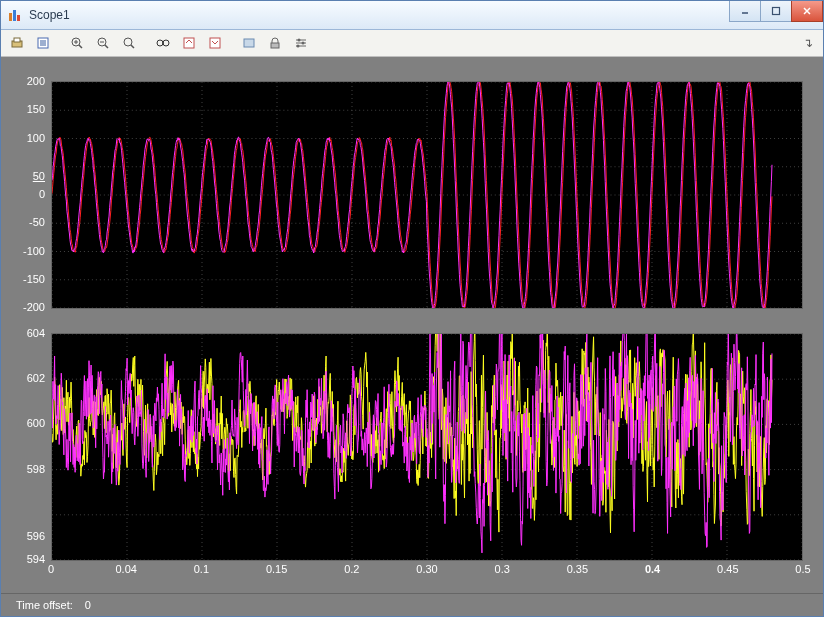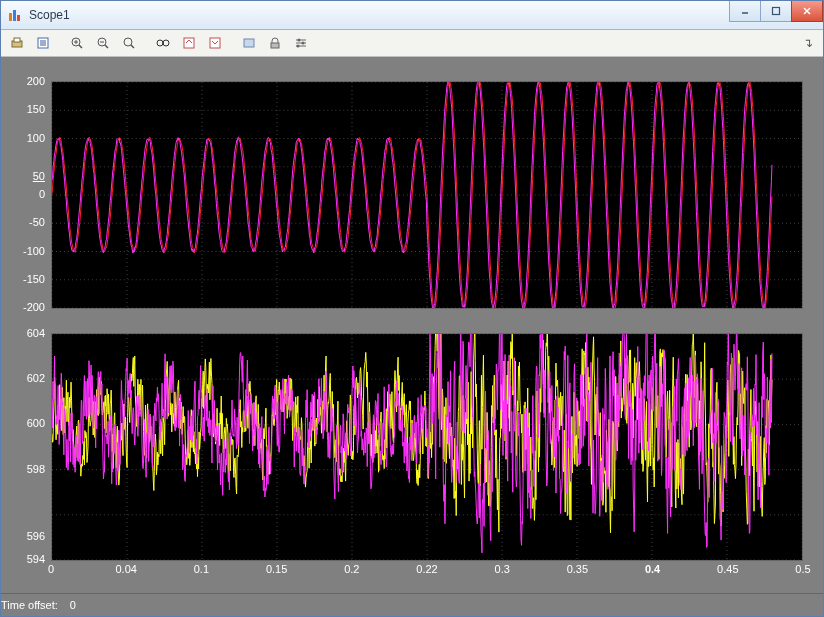--- a/index.html
+++ b/index.html
@@ -101,21 +101,21 @@
   .y-labels-top, .y-labels-bot { position: absolute; left: 0; width: 48px; }
   .y-labels-top { top: 24px; height: 226px; }
   .y-labels-bot { top: 276px; height: 226px; }
   .status {
     height: 22px;
     background: #808080;
     color: #fff;
     font-size: 11px;
     display: flex;
     align-items: center;
-    padding-left: 0;
+    padding-left: 15px;
     border-top: 1px solid #666;
   }
   svg.plot { width: 100%; height: 100%; display: block; }
   .grid-line { stroke: #404040; stroke-width: 1; stroke-dasharray: 1 3; }
   .trace-red { stroke: #ff2020; stroke-width: 1; fill: none; }
   .trace-mag { stroke: #ff30ff; stroke-width: 1; fill: none; }
   .trace-yel { stroke: #ffff20; stroke-width: 1; fill: none; }
 </style>
 </head>
 <body>
@@ -304,21 +304,21 @@
           <path d="M0.0 64.9 L0.5 94.1 L1.0 47.3 L1.5 65.2 L2.1 46.5 L2.6 22.0 L3.1 66.6 L3.6 50.7 L4.1 89.9 L4.6 81.7 L5.2 84.6 L5.7 70.7 L6.2 51.6 L6.7 87.0 L7.2 110.5 L7.7 97.5 L8.3 95.2 L8.8 61.5 L9.3 39.2 L9.8 50.7 L10.3 71.2 L10.8 68.0 L11.3 99.1 L11.9 120.9 L12.4 74.7 L12.9 81.6 L13.4 94.1 L13.9 105.2 L14.4 133.5 L15.0 105.4 L15.5 123.9 L16.0 136.2 L16.5 130.2 L17.0 88.0 L17.5 106.7 L18.0 79.0 L18.6 127.8 L19.1 87.5 L19.6 85.2 L20.1 78.8 L20.6 98.2 L21.1 130.5 L21.7 110.6 L22.2 133.4 L22.7 113.2 L23.2 138.3 L23.7 117.4 L24.2 101.8 L24.8 101.0 L25.3 126.8 L25.8 109.7 L26.3 116.2 L26.8 127.8 L27.3 89.2 L27.8 128.9 L28.4 130.9 L28.9 86.9 L29.4 66.2 L29.9 67.1 L30.4 105.7 L30.9 109.7 L31.5 77.2 L32.0 54.8 L32.5 41.5 L33.0 82.0 L33.5 70.9 L34.0 47.1 L34.5 85.2 L35.1 57.5 L35.6 44.7 L36.1 82.6 L36.6 53.1 L37.1 26.7 L37.6 41.2 L38.2 80.3 L38.7 46.2 L39.2 31.0 L39.7 79.2 L40.2 41.3 L40.7 58.6 L41.3 94.0 L41.8 77.2 L42.3 61.2 L42.8 61.2 L43.3 89.7 L43.8 113.8 L44.3 62.7 L44.9 94.9 L45.4 56.9 L45.9 51.2 L46.4 37.7 L46.9 39.9 L47.4 79.7 L48.0 57.4 L48.5 40.7 L49.0 37.4 L49.5 63.7 L50.0 50.0 L50.5 98.8 L51.1 123.4 L51.6 145.0 L52.1 137.7 L52.6 138.1 L53.1 103.0 L53.6 72.4 L54.1 102.9 L54.7 101.2 L55.2 110.0 L55.7 102.8 L56.2 87.3 L56.7 123.2 L57.2 108.2 L57.8 85.6 L58.3 96.1 L58.8 81.1 L59.3 115.7 L59.8 149.7 L60.3 128.8 L60.8 137.9 L61.4 93.9 L61.9 117.5 L62.4 119.4 L62.9 90.5 L63.4 107.4 L63.9 133.8 L64.5 151.1 L65.0 145.5 L65.5 108.4 L66.0 137.2 L66.5 126.8 L67.0 96.1 L67.6 118.5 L68.1 130.5 L68.6 111.3 L69.1 74.4 L69.6 46.6 L70.1 65.0 L70.6 66.1 L71.2 89.1 L71.7 115.4 L72.2 82.5 L72.7 83.6 L73.2 68.5 L73.7 57.4 L74.3 34.7 L74.8 37.0 L75.3 24.2 L75.8 71.0 L76.3 62.9 L76.8 46.5 L77.3 59.5 L77.9 44.0 L78.4 39.4 L78.9 63.7 L79.4 56.0 L79.9 85.0 L80.4 99.7 L81.0 78.8 L81.5 73.7 L82.0 78.4 L82.5 103.7 L83.0 110.9 L83.5 98.1 L84.1 86.3 L84.6 73.4 L85.1 61.9 L85.6 83.4 L86.1 102.3 L86.6 88.0 L87.1 61.0 L87.7 80.5 L88.2 82.6 L88.7 77.6 L89.2 80.3 L89.7 56.4 L90.2 109.9 L90.8 129.3 L91.3 134.6 L91.8 128.0 L92.3 112.3 L92.8 85.3 L93.3 114.3 L93.8 129.6 L94.4 143.4 L94.9 99.3 L95.4 99.3 L95.9 95.4 L96.4 75.6 L96.9 127.5 L97.5 110.0 L98.0 106.9 L98.5 80.8 L99.0 84.7 L99.5 108.0 L100.0 92.3 L100.6 133.2 L101.1 112.3 L101.6 81.7 L102.1 113.1 L102.6 82.2 L103.1 69.2 L103.6 76.0 L104.2 86.9 L104.7 63.9 L105.2 67.7 L105.7 53.1 L106.2 66.4 L106.7 59.8 L107.3 75.6 L107.8 99.9 L108.3 105.8 L108.8 85.4 L109.3 97.7 L109.8 70.7 L110.4 49.2 L110.9 82.2 L111.4 77.2 L111.9 75.0 L112.4 84.2 L112.9 43.7 L113.4 19.8 L114.0 65.5 L114.5 59.7 L115.0 42.8 L115.5 85.1 L116.0 59.0 L116.5 79.0 L117.1 78.0 L117.6 46.5 L118.1 32.2 L118.6 32.1 L119.1 56.2 L119.6 31.5 L120.1 58.8 L120.7 50.5 L121.2 27.1 L121.7 32.1 L122.2 70.5 L122.7 81.9 L123.2 96.6 L123.8 96.7 L124.3 86.5 L124.8 93.4 L125.3 82.2 L125.8 55.6 L126.3 70.9 L126.9 94.0 L127.4 66.4 L127.9 112.1 L128.4 79.0 L128.9 60.4 L129.4 85.8 L129.9 75.0 L130.5 98.8 L131.0 135.9 L131.5 132.0 L132.0 110.4 L132.5 124.3 L133.0 144.9 L133.6 147.5 L134.1 120.4 L134.6 122.7 L135.1 116.4 L135.6 113.1 L136.1 99.9 L136.6 76.5 L137.2 106.1 L137.7 119.2 L138.2 92.1 L138.7 105.9 L139.2 85.6 L139.7 81.8 L140.3 108.3 L140.8 107.2 L141.3 76.4 L141.8 101.4 L142.3 78.8 L142.8 58.7 L143.4 47.1 L143.9 89.9 L144.4 118.8 L144.9 105.1 L145.4 130.1 L145.9 82.8 L146.4 81.5 L147.0 63.8 L147.5 56.3 L148.0 75.2 L148.5 55.9 L149.0 31.6 L149.5 53.0 L150.1 59.2 L150.6 93.0 L151.1 102.2 L151.6 92.9 L152.1 83.1 L152.6 107.2 L153.2 64.6 L153.7 61.3 L154.2 71.9 L154.7 86.6 L155.2 60.4 L155.7 54.8 L156.2 92.6 L156.8 84.4 L157.3 98.8 L157.8 76.9 L158.3 101.4 L158.8 87.5 L159.3 85.8 L159.9 107.4 L160.4 129.0 L160.9 79.9 L161.4 51.7 L161.9 96.4 L162.4 99.5 L162.9 66.6 L163.5 102.9 L164.0 107.9 L164.5 102.6 L165.0 92.2 L165.5 114.7 L166.0 135.8 L166.6 91.5 L167.1 105.6 L167.6 129.0 L168.1 120.7 L168.6 132.0 L169.1 151.0 L169.7 119.0 L170.2 131.1 L170.7 138.3 L171.2 161.3 L171.7 115.3 L172.2 137.9 L172.7 105.5 L173.3 116.4 L173.8 138.5 L174.3 124.9 L174.8 131.1 L175.3 109.2 L175.8 104.1 L176.4 136.6 L176.9 147.8 L177.4 137.4 L177.9 156.0 L178.4 98.8 L178.9 110.6 L179.4 97.5 L180.0 91.6 L180.5 66.0 L181.0 94.7 L181.5 101.6 L182.0 100.3 L182.5 102.5 L183.1 74.9 L183.6 85.6 L184.1 91.3 L184.6 105.7 L185.1 114.6 L185.6 83.3 L186.2 107.8 L186.7 110.9 L187.2 77.3 L187.7 51.8 L188.2 29.6 L188.7 19.7 L189.2 18.5 L189.8 25.4 L190.3 36.4 L190.8 48.2 L191.3 22.0 L191.8 56.4 L192.3 73.0 L192.9 92.3 L193.4 90.8 L193.9 70.0 L194.4 55.4 L194.9 80.7 L195.4 47.2 L195.9 26.0 L196.5 60.1 L197.0 63.9 L197.5 77.0 L198.0 109.6 L198.5 65.7 L199.0 79.8 L199.6 59.6 L200.1 69.3 L200.6 84.0 L201.1 117.0 L201.6 89.8 L202.1 68.6 L202.7 102.0 L203.2 68.4 L203.7 111.5 L204.2 97.6 L204.7 91.5 L205.2 91.5 L205.7 77.7 L206.3 115.4 L206.8 94.8 L207.3 130.2 L207.8 89.6 L208.3 134.1 L208.8 93.6 L209.4 105.1 L209.9 91.1 L210.4 82.6 L210.9 126.4 L211.4 126.0 L211.9 156.4 L212.5 156.9 L213.0 142.2 L213.5 163.1 L214.0 153.8 L214.5 156.7 L215.0 153.0 L215.5 115.8 L216.1 140.0 L216.6 150.4 L217.1 97.0 L217.6 92.9 L218.1 127.1 L218.6 122.8 L219.2 139.8 L219.7 122.5 L220.2 116.3 L220.7 70.5 L221.2 61.9 L221.7 77.4 L222.2 64.9 L222.8 85.0 L223.3 54.0 L223.8 50.9 L224.3 53.8 L224.8 80.6 L225.3 88.3 L225.9 111.6 L226.4 68.0 L226.9 99.1 L227.4 117.0 L227.9 118.3 L228.4 110.7 L229.0 56.0 L229.5 55.8 L230.0 67.0 L230.5 77.7 L231.0 72.6 L231.5 44.7 L232.0 56.1 L232.6 70.4 L233.1 99.8 L233.6 62.5 L234.1 59.2 L234.6 69.6 L235.1 47.8 L235.7 52.6 L236.2 71.5 L236.7 47.5 L237.2 41.0 L237.7 71.1 L238.2 83.1 L238.7 76.4 L239.3 67.9 L239.8 55.4 L240.3 75.3 L240.8 56.2 L241.3 71.4 L241.8 67.1 L242.4 92.7 L242.9 133.0 L243.4 93.4 L243.9 101.4 L244.4 99.6 L244.9 117.3 L245.5 102.5 L246.0 92.5 L246.5 106.8 L247.0 118.9 L247.5 95.1 L248.0 93.2 L248.5 138.8 L249.1 141.5 L249.6 136.0 L250.1 96.1 L250.6 96.9 L251.1 131.9 L251.6 114.2 L252.2 139.2 L252.7 150.0 L253.2 132.3 L253.7 136.6 L254.2 88.8 L254.7 66.0 L255.3 83.4 L255.8 55.7 L256.3 84.4 L256.8 113.4 L257.3 95.4 L257.8 114.0 L258.3 87.9 L258.9 102.7 L259.4 68.0 L259.9 69.4 L260.4 83.4 L260.9 60.0 L261.4 91.6 L262.0 96.7 L262.5 93.7 L263.0 58.2 L263.5 60.8 L264.0 95.4 L264.5 108.6 L265.0 93.2 L265.6 100.8 L266.1 94.2 L266.6 83.1 L267.1 89.5 L267.6 44.6 L268.1 87.5 L268.7 64.0 L269.2 71.3 L269.7 69.0 L270.2 44.2 L270.7 86.5 L271.2 89.6 L271.8 104.7 L272.3 102.3 L272.8 57.1 L273.3 96.2 L273.8 76.8 L274.3 58.5 L274.8 37.2 L275.4 60.7 L275.9 92.6 L276.4 106.7 L276.9 123.3 L277.4 98.6 L277.9 102.8 L278.5 124.4 L279.0 109.4 L279.5 84.1 L280.0 66.8 L280.5 97.4 L281.0 75.8 L281.5 74.5 L282.1 101.6 L282.6 139.7 L283.1 152.5 L283.6 165.1 L284.1 131.3 L284.6 122.3 L285.2 91.3 L285.7 122.1 L286.2 133.7 L286.7 142.1 L287.2 157.7 L287.7 112.9 L288.3 108.8 L288.8 94.2 L289.3 91.2 L289.8 119.0 L290.3 112.0 L290.8 138.9 L291.3 112.7 L291.9 79.8 L292.4 85.3 L292.9 106.5 L293.4 117.0 L293.9 106.4 L294.4 98.8 L295.0 124.4 L295.5 118.9 L296.0 84.5 L296.5 70.3 L297.0 76.5 L297.5 79.0 L298.0 73.7 L298.6 85.6 L299.1 112.0 L299.6 122.0 L300.1 110.3 L300.6 65.3 L301.1 51.8 L301.7 32.0 L302.2 53.7 L302.7 36.6 L303.2 56.3 L303.7 91.8 L304.2 55.4 L304.8 73.3 L305.3 90.0 L305.8 99.7 L306.3 118.8 L306.8 108.7 L307.3 104.0 L307.8 58.1 L308.4 44.9 L308.9 52.2 L309.4 62.1 L309.9 102.4 L310.4 96.9 L310.9 116.1 L311.5 104.9 L312.0 111.8 L312.5 121.3 L313.0 108.1 L313.5 98.6 L314.0 119.1 L314.6 105.5 L315.1 93.9 L315.6 100.4 L316.1 132.6 L316.6 88.1 L317.1 100.3 L317.6 109.8 L318.2 77.9 L318.7 87.8 L319.2 130.1 L319.7 154.8 L320.2 153.7 L320.7 144.8 L321.3 123.6 L321.8 92.0 L322.3 80.8 L322.8 124.0 L323.3 89.5 L323.8 81.7 L324.3 66.6 L324.9 68.1 L325.4 75.4 L325.9 91.6 L326.4 76.0 L326.9 59.5 L327.4 99.2 L328.0 98.9 L328.5 136.5 L329.0 116.7 L329.5 123.1 L330.0 130.6 L330.5 88.5 L331.1 89.0 L331.6 119.6 L332.1 98.0 L332.6 83.3 L333.1 52.8 L333.6 88.5 L334.1 115.6 L334.7 115.4 L335.2 133.1 L335.7 127.9 L336.2 107.5 L336.7 93.0 L337.2 84.5 L337.8 50.3 L338.3 90.3 L338.8 93.4 L339.3 113.5 L339.8 119.8 L340.3 122.8 L340.8 111.6 L341.4 120.3 L341.9 110.1 L342.4 120.3 L342.9 104.4 L343.4 102.9 L343.9 67.2 L344.5 72.9 L345.0 72.6 L345.5 46.9 L346.0 48.6 L346.5 72.2 L347.0 59.3 L347.6 72.2 L348.1 95.1 L348.6 71.7 L349.1 96.4 L349.6 85.9 L350.1 94.0 L350.6 97.4 L351.2 72.2 L351.7 112.2 L352.2 108.1 L352.7 112.2 L353.2 129.1 L353.7 100.6 L354.3 92.0 L354.8 122.4 L355.3 103.3 L355.8 137.0 L356.3 132.0 L356.8 108.7 L357.4 144.5 L357.9 141.7 L358.4 148.5 L358.9 102.7 L359.4 116.1 L359.9 104.5 L360.4 126.4 L361.0 89.0 L361.5 105.4 L362.0 118.0 L362.5 117.2 L363.0 83.9 L363.5 81.2 L364.1 104.0 L364.6 97.0 L365.1 88.0 L365.6 129.7 L366.1 90.5 L366.6 79.7 L367.1 63.6 L367.7 102.7 L368.2 118.2 L368.7 119.7 L369.2 83.4 L369.7 77.3 L370.2 60.7 L370.8 82.0 L371.3 94.8 L371.8 72.5 L372.3 102.5 L372.8 74.4 L373.3 73.6 L373.9 71.0 L374.4 85.9 L374.9 73.5 L375.4 103.4 L375.9 94.5 L376.4 103.1 L376.9 143.3 L377.5 111.7 L378.0 129.0 L378.5 43.2 L379.0 -1.0 L379.5 18.9 L380.0 76.5 L380.6 109.2 L381.1 39.5 L381.6 89.5 L382.1 57.5 L382.6 51.4 L383.1 78.1 L383.6 38.2 L384.2 109.8 L384.7 145.0 L385.2 56.0 L385.7 41.0 L386.2 18.5 L386.7 33.7 L387.3 -0.8 L387.8 -20.1 L388.3 74.2 L388.8 113.2 L389.3 48.2 L389.8 11.6 L390.4 -8.7 L390.9 80.2 L391.4 87.9 L391.9 87.5 L392.4 149.3 L392.9 167.4 L393.4 150.7 L394.0 189.7 L394.5 161.8 L395.0 80.5 L395.5 94.2 L396.0 84.5 L396.5 81.1 L397.1 47.6 L397.6 109.6 L398.1 71.8 L398.6 78.0 L399.1 76.4 L399.6 36.8 L400.1 124.7 L400.7 148.4 L401.2 138.6 L401.7 101.2 L402.2 101.8 L402.7 78.1 L403.2 39.8 L403.8 27.2 L404.3 102.0 L404.8 148.9 L405.3 111.8 L405.8 137.3 L406.3 88.1 L406.9 116.6 L407.4 125.5 L407.9 146.5 L408.4 149.3 L408.9 73.8 L409.4 27.9 L409.9 -4.8 L410.5 61.6 L411.0 97.3 L411.5 52.2 L412.0 7.2 L412.5 9.6 L413.0 78.7 L413.6 99.2 L414.1 65.4 L414.6 64.3 L415.1 31.5 L415.6 44.7 L416.1 84.9 L416.7 42.9 L417.2 27.2 L417.7 8.0 L418.2 8.6 L418.7 16.7 L419.2 32.9 L419.7 -13.5 L420.3 -6.7 L420.8 -27.7 L421.3 70.3 L421.8 80.9 L422.3 91.0 L422.8 105.2 L423.4 142.5 L423.9 137.6 L424.4 149.5 L424.9 158.1 L425.4 173.3 L425.9 184.9 L426.4 190.0 L427.0 180.4 L427.5 149.7 L428.0 152.3 L428.5 184.0 L429.0 130.0 L429.5 164.6 L430.1 197.8 L430.6 205.6 L431.1 218.9 L431.6 165.5 L432.1 169.3 L432.6 149.2 L433.2 192.4 L433.7 151.3 L434.2 99.6 L434.7 57.2 L435.2 102.5 L435.7 115.3 L436.2 106.0 L436.8 161.2 L437.3 96.4 L437.8 107.6 L438.3 148.6 L438.8 141.4 L439.3 188.7 L439.9 206.8 L440.4 152.5 L440.9 119.6 L441.4 157.9 L441.9 104.3 L442.4 83.2 L442.9 50.9 L443.5 96.5 L444.0 82.8 L444.5 84.5 L445.0 62.5 L445.5 30.1 L446.0 34.3 L446.6 75.9 L447.1 38.4 L447.6 35.3 L448.1 35.1 L448.6 0.1 L449.1 -23.3 L449.7 76.1 L450.2 62.7 L450.7 12.4 L451.2 -16.7 L451.7 56.2 L452.2 121.5 L452.7 66.6 L453.3 99.1 L453.8 68.9 L454.3 20.5 L454.8 96.1 L455.3 123.4 L455.8 65.5 L456.4 116.7 L456.9 147.1 L457.4 74.0 L457.9 38.8 L458.4 20.9 L458.9 52.8 L459.5 63.1 L460.0 52.0 L460.5 119.0 L461.0 77.5 L461.5 126.8 L462.0 158.2 L462.5 91.6 L463.1 74.3 L463.6 24.4 L464.1 97.3 L464.6 86.7 L465.1 144.0 L465.6 152.9 L466.2 144.0 L466.7 81.4 L467.2 91.1 L467.7 102.1 L468.2 78.2 L468.7 117.1 L469.2 146.4 L469.8 184.2 L470.3 206.3 L470.8 211.3 L471.3 187.2 L471.8 190.1 L472.3 152.2 L472.9 80.2 L473.4 137.1 L473.9 79.2 L474.4 120.3 L474.9 136.8 L475.4 114.1 L476.0 74.3 L476.5 133.6 L477.0 174.5 L477.5 93.6 L478.0 159.0 L478.5 101.8 L479.0 163.7 L479.6 153.3 L480.1 184.5 L480.6 142.9 L481.1 111.3 L481.6 119.3 L482.1 61.6 L482.7 122.4 L483.2 152.5 L483.7 127.8 L484.2 125.1 L484.7 74.4 L485.2 50.3 L485.7 32.0 L486.3 33.9 L486.8 108.0 L487.3 69.2 L487.8 103.8 L488.3 40.8 L488.8 42.0 L489.4 1.0 L489.9 14.2 L490.4 -10.3 L490.9 68.5 L491.4 40.8 L491.9 -8.1 L492.5 49.6 L493.0 52.2 L493.5 83.5 L494.0 36.1 L494.5 46.8 L495.0 87.6 L495.5 127.5 L496.1 152.0 L496.6 146.6 L497.1 101.5 L497.6 69.2 L498.1 44.4 L498.6 36.1 L499.2 38.1 L499.7 109.5 L500.2 59.9 L500.7 77.4 L501.2 51.5 L501.7 85.6 L502.3 87.0 L502.8 136.5 L503.3 83.1 L503.8 122.8 L504.3 94.3 L504.8 100.5 L505.3 159.1 L505.9 107.7 L506.4 62.0 L506.9 102.4 L507.4 73.1 L507.9 107.4 L508.4 101.8 L509.0 144.9 L509.5 145.2 L510.0 179.5 L510.5 159.2 L511.0 157.8 L511.5 149.6 L512.0 86.1 L512.6 77.0 L513.1 47.1 L513.6 17.5 L514.1 25.8 L514.6 12.1 L515.1 103.0 L515.7 159.0 L516.2 78.2 L516.7 60.8 L517.2 21.4 L517.7 67.7 L518.2 114.3 L518.8 57.2 L519.3 48.8 L519.8 125.3 L520.3 138.7 L520.8 148.5 L521.3 111.9 L521.8 100.0 L522.4 99.5 L522.9 124.1 L523.4 41.4 L523.9 29.8 L524.4 56.6 L524.9 101.9 L525.5 88.4 L526.0 63.8 L526.5 66.2 L527.0 105.4 L527.5 125.1 L528.0 119.9 L528.5 131.2 L529.1 92.1 L529.6 129.8 L530.1 40.6 L530.6 92.9 L531.1 114.4 L531.6 40.9 L532.2 65.3 L532.7 112.2 L533.2 101.3 L533.7 64.9 L534.2 101.7 L534.7 33.8 L535.3 60.7 L535.8 14.1 L536.3 -2.8 L536.8 88.1 L537.3 65.4 L537.8 58.4 L538.3 132.0 L538.9 71.1 L539.4 64.0 L539.9 55.8 L540.4 28.3 L540.9 84.5 L541.4 95.2 L542.0 139.0 L542.5 179.2 L543.0 106.2 L543.5 147.7 L544.0 155.5 L544.5 179.7 L545.0 176.7 L545.6 153.1 L546.1 91.9 L546.6 51.1 L547.1 23.7 L547.6 82.3 L548.1 99.1 L548.7 144.7 L549.2 182.3 L549.7 162.1 L550.2 128.4 L550.7 126.8 L551.2 166.6 L551.8 131.3 L552.3 74.5 L552.8 148.3 L553.3 121.1 L553.8 80.3 L554.3 85.6 L554.8 34.5 L555.4 57.5 L555.9 127.9 L556.4 150.5 L556.9 108.2 L557.4 155.3 L557.9 103.1 L558.5 103.7 L559.0 45.5 L559.5 21.9 L560.0 63.7 L560.5 130.7 L561.0 162.3 L561.6 77.0 L562.1 35.3 L562.6 17.7 L563.1 62.1 L563.6 35.6 L564.1 61.2 L564.6 103.2 L565.2 126.4 L565.7 114.0 L566.2 50.3 L566.7 49.0 L567.2 106.5 L567.7 62.0 L568.3 87.8 L568.8 18.9 L569.3 75.6 L569.8 32.0 L570.3 56.4 L570.8 27.9 L571.3 43.6 L571.9 7.8 L572.4 -0.6 L572.9 -9.2 L573.4 -2.9 L573.9 6.4 L574.4 79.1 L575.0 85.5 L575.5 30.6 L576.0 -2.1 L576.5 50.1 L577.0 21.7 L577.5 40.5 L578.1 124.6 L578.6 56.2 L579.1 72.7 L579.6 58.8 L580.1 68.8 L580.6 130.7 L581.1 69.3 L581.7 126.7 L582.2 75.4 L582.7 151.8 L583.2 175.7 L583.7 197.8 L584.2 166.0 L584.8 86.4 L585.3 126.3 L585.8 104.2 L586.3 51.6 L586.8 39.4 L587.3 12.5 L587.8 44.7 L588.4 119.2 L588.9 64.0 L589.4 109.1 L589.9 89.3 L590.4 54.6 L590.9 80.9 L591.5 56.5 L592.0 115.7 L592.5 105.1 L593.0 48.8 L593.5 87.0 L594.0 41.7 L594.6 61.9 L595.1 38.6 L595.6 2.2 L596.1 -18.8 L596.6 -19.8 L597.1 64.4 L597.6 46.6 L598.2 116.7 L598.7 41.0 L599.2 103.5 L599.7 62.5 L600.2 41.1 L600.7 35.9 L601.3 75.4 L601.8 30.6 L602.3 22.1 L602.8 77.4 L603.3 39.3 L603.8 26.8 L604.4 -2.7 L604.9 -23.7 L605.4 72.5 L605.9 44.6 L606.4 29.3 L606.9 86.5 L607.4 127.2 L608.0 96.0 L608.5 84.8 L609.0 77.9 L609.5 32.4 L610.0 60.9 L610.5 89.9 L611.1 141.5 L611.6 129.2 L612.1 49.8 L612.6 60.3 L613.1 38.4 L613.6 15.9 L614.1 17.7 L614.7 110.8 L615.2 113.7 L615.7 154.8 L616.2 123.5 L616.7 168.4 L617.2 199.4 L617.8 123.2 L618.3 153.9 L618.8 84.9 L619.3 145.9 L619.8 162.1 L620.3 182.9 L620.9 95.2 L621.4 88.2 L621.9 135.2 L622.4 95.2 L622.9 72.8 L623.4 91.6 L623.9 52.0 L624.5 136.7 L625.0 136.0 L625.5 84.3 L626.0 44.9 L626.5 87.3 L627.0 40.8 L627.6 35.1 L628.1 24.6 L628.6 37.5 L629.1 119.6 L629.6 151.5 L630.1 134.7 L630.6 155.6 L631.2 89.3 L631.7 72.6 L632.2 72.8 L632.7 120.6 L633.2 79.3 L633.7 69.4 L634.3 54.3 L634.8 122.3 L635.3 76.0 L635.8 49.1 L636.3 113.1 L636.8 116.7 L637.4 66.7 L637.9 103.3 L638.4 43.8 L638.9 98.7 L639.4 36.7 L639.9 23.4 L640.4 60.3 L641.0 63.6 L641.5 86.5 L642.0 41.3 L642.5 57.3 L643.0 111.8 L643.5 47.5 L644.1 93.6 L644.6 89.0 L645.1 21.4 L645.6 89.1 L646.1 44.9 L646.6 50.2 L647.1 39.8 L647.7 49.6 L648.2 120.6 L648.7 135.0 L649.2 155.4 L649.7 85.0 L650.2 117.5 L650.8 44.4 L651.3 89.7 L651.8 139.9 L652.3 121.6 L652.8 56.7 L653.3 107.4 L653.9 158.4 L654.4 181.2 L654.9 199.6 L655.4 201.7 L655.9 188.4 L656.4 213.4 L656.9 212.2 L657.5 129.0 L658.0 124.6 L658.5 124.5 L659.0 163.7 L659.5 94.2 L660.0 99.5 L660.6 80.6 L661.1 77.9 L661.6 61.0 L662.1 34.4 L662.6 108.9 L663.1 99.9 L663.7 147.6 L664.2 78.7 L664.7 104.6 L665.2 58.5 L665.7 109.5 L666.2 90.6 L666.7 96.9 L667.3 82.2 L667.8 65.1 L668.3 90.9 L668.8 99.4 L669.3 157.3 L669.8 183.9 L670.4 188.4 L670.9 206.1 L671.4 111.7 L671.9 152.2 L672.4 176.0 L672.9 176.1 L673.4 105.3 L674.0 78.4 L674.5 83.0 L675.0 82.8 L675.5 129.5 L676.0 148.5 L676.5 82.8 L677.1 28.2 L677.6 30.8 L678.1 -10.1 L678.6 32.1 L679.1 68.8 L679.6 63.0 L680.2 107.7 L680.7 67.9 L681.2 19.2 L681.7 47.6 L682.2 110.7 L682.7 100.7 L683.2 57.4 L683.8 10.2 L684.3 28.4 L684.8 56.2 L685.3 42.6 L685.8 26.7 L686.3 -8.9 L686.9 2.7 L687.4 55.0 L687.9 36.4 L688.4 58.8 L688.9 29.6 L689.4 94.2 L689.9 104.9 L690.5 88.9 L691.0 64.2 L691.5 33.8 L692.0 122.0 L692.5 82.0 L693.0 116.9 L693.6 101.7 L694.1 80.7 L694.6 141.0 L695.1 107.4 L695.6 52.1 L696.1 49.6 L696.7 56.1 L697.2 22.8 L697.7 54.0 L698.2 136.6 L698.7 169.0 L699.2 199.4 L699.7 197.3 L700.3 107.0 L700.8 98.6 L701.3 98.0 L701.8 80.8 L702.3 82.6 L702.8 93.1 L703.4 54.4 L703.9 79.8 L704.4 91.7 L704.9 50.2 L705.4 51.0 L705.9 20.6 L706.5 100.7 L707.0 86.7 L707.5 126.5 L708.0 165.8 L708.5 113.3 L709.0 68.6 L709.5 130.7 L710.1 140.3 L710.6 173.7 L711.1 123.5 L711.6 62.3 L712.1 83.4 L712.6 19.8 L713.2 8.0 L713.7 65.7 L714.2 39.7 L714.7 46.6 L715.2 106.8 L715.7 124.1 L716.2 94.0 L716.8 109.0 L717.3 43.0 L717.8 96.4 L718.3 115.1 L718.8 141.3 L719.3 67.4 L719.9 80.8 L720.4 94.1 L720.9 25.0 L721.4 88.6 L721.9 19.4 " class="trace-mag"></path>
         </svg>
     </div>
 
     <div class="xaxis" id="xaxis">
         <div class="x-tick" style="left: 0%;">0</div>
         <div class="x-tick" style="left: 10%;">0.04</div>
         <div class="x-tick" style="left: 20%;">0.1</div>
         <div class="x-tick" style="left: 30%;">0.15</div>
         <div class="x-tick" style="left: 40%;">0.2</div>
-        <div class="x-tick" style="left: 50%;">0.22</div>
+        <div class="x-tick" style="left: 50%;">0.30</div>
         <div class="x-tick" style="left: 60%;">0.3</div>
         <div class="x-tick" style="left: 70%;">0.35</div>
         <div class="x-tick" style="left: 80%; font-weight: bold;">0.4</div>
         <div class="x-tick" style="left: 90%;">0.45</div>
         <div class="x-tick" style="left: 100%;">0.5</div>
       </div>
 
     <div class="status" style="position:absolute; left:0; right:0; bottom:0;">
       <span>Time offset:</span>
       <span style="width:12px"></span>

